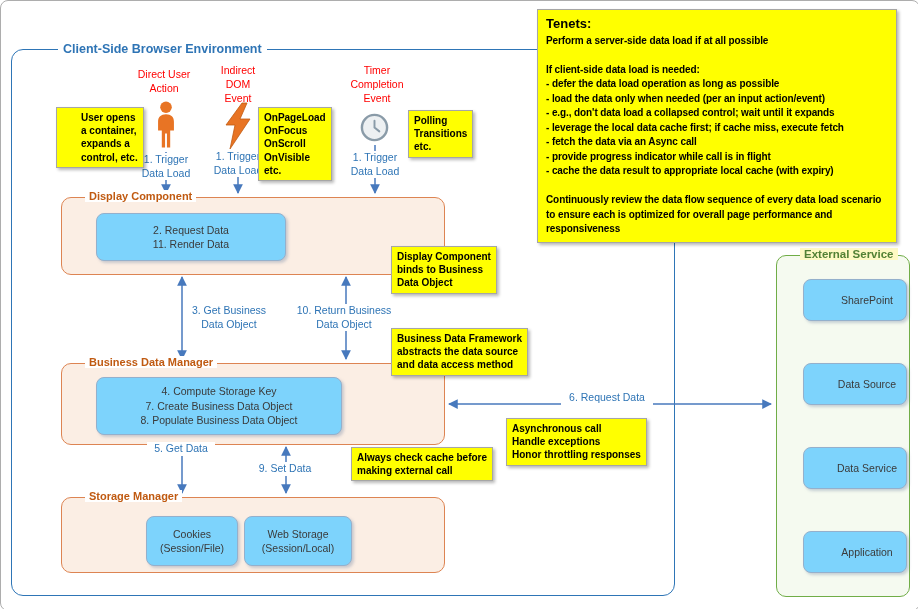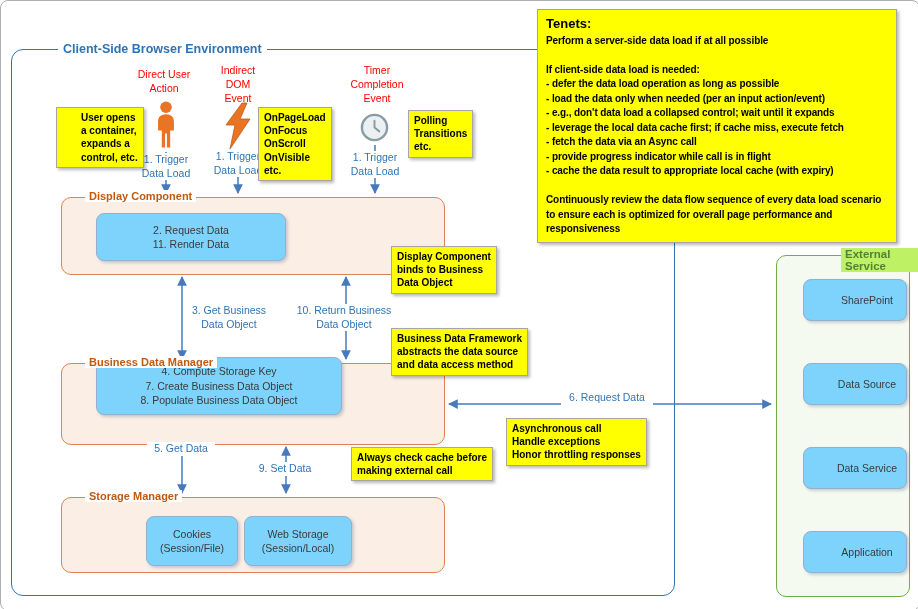--- a/index.html
+++ b/index.html
@@ -19,22 +19,22 @@
   .comp-label { color:#C05A11; font-weight:bold; font-size:11px; background:#fff;
                 padding:0 4px; z-index:6; }
 
   .inner { background:#7dd3fc; border:1px solid #94B0CC; border-radius:8px; z-index:3;
            display:flex; align-items:center; justify-content:center; text-align:center;
            font-size:10.5px; color:#3A3A3A; line-height:1.38;
            box-shadow:2px 2px 3px rgba(110,130,160,.35); }
 
   .ext { left:775px; top:254px; width:132px; height:340px; background:#F5FAF0;
          border:1.3px solid #70AD47; border-radius:10px; z-index:1; }
-  .ext-label { left:840px; top:247px; color:#538135; font-weight:bold; font-size:11.5px;
-               background:#bef264; padding:0 4px; z-index:6; }
+  .ext-label { left:799px; top:247px; color:#538135; font-weight:bold; font-size:11.5px;
+               background:#fef9c3; padding:0 4px; z-index:6; }
   .ext-item { left:802px; width:78px; height:40px; z-index:3;padding-left:24px; }
 
   
   .arrows { position:absolute; left:0; top:0; z-index:4; }
 
   
   .red-title { color:#FF0000; font-size:10.5px; line-height:1.35; text-align:center; z-index:5; }
   .flow-lbl { color:#2E74B5; font-size:10.5px; line-height:1.3; text-align:center; z-index:5; }
   .lbl-white { background:#fff; }
 
@@ -57,21 +57,21 @@
   <div class="abs env"></div>
   <div class="abs env-label">Client-Side Browser Environment</div>
 
   <div class="abs comp" style="left:60px;top:196px;width:382px;height:76px;"></div>
   <div class="abs comp-label" style="left:84px;top:189px;">Display Component</div>
   <div class="abs inner prelines" style="left:95px;top:212px;width:188px;height:46px;">2. Request Data
 11. Render Data</div>
 
   <div class="abs comp" style="left:60px;top:362px;width:382px;height:80px;"></div>
   <div class="abs comp-label" style="left:84px;top:355px;">Business Data Manager</div>
-  <div class="abs inner prelines" style="left:95px;top:356px;width:244px;height:56px;">4. Compute Storage Key
+  <div class="abs inner prelines" style="left:95px;top:376px;width:244px;height:56px;">4. Compute Storage Key
 7. Create Business Data Object
 8. Populate Business Data Object</div>
 
   <div class="abs comp" style="left:60px;top:496px;width:382px;height:74px;"></div>
   <div class="abs comp-label" style="left:84px;top:489px;">Storage Manager</div>
   <div class="abs inner prelines" style="left:145px;top:515px;width:90px;height:48px;">Cookies
 (Session/File)</div>
   <div class="abs inner prelines" style="left:243px;top:515px;width:106px;height:48px;">Web Storage
 (Session/Local)</div>
 

